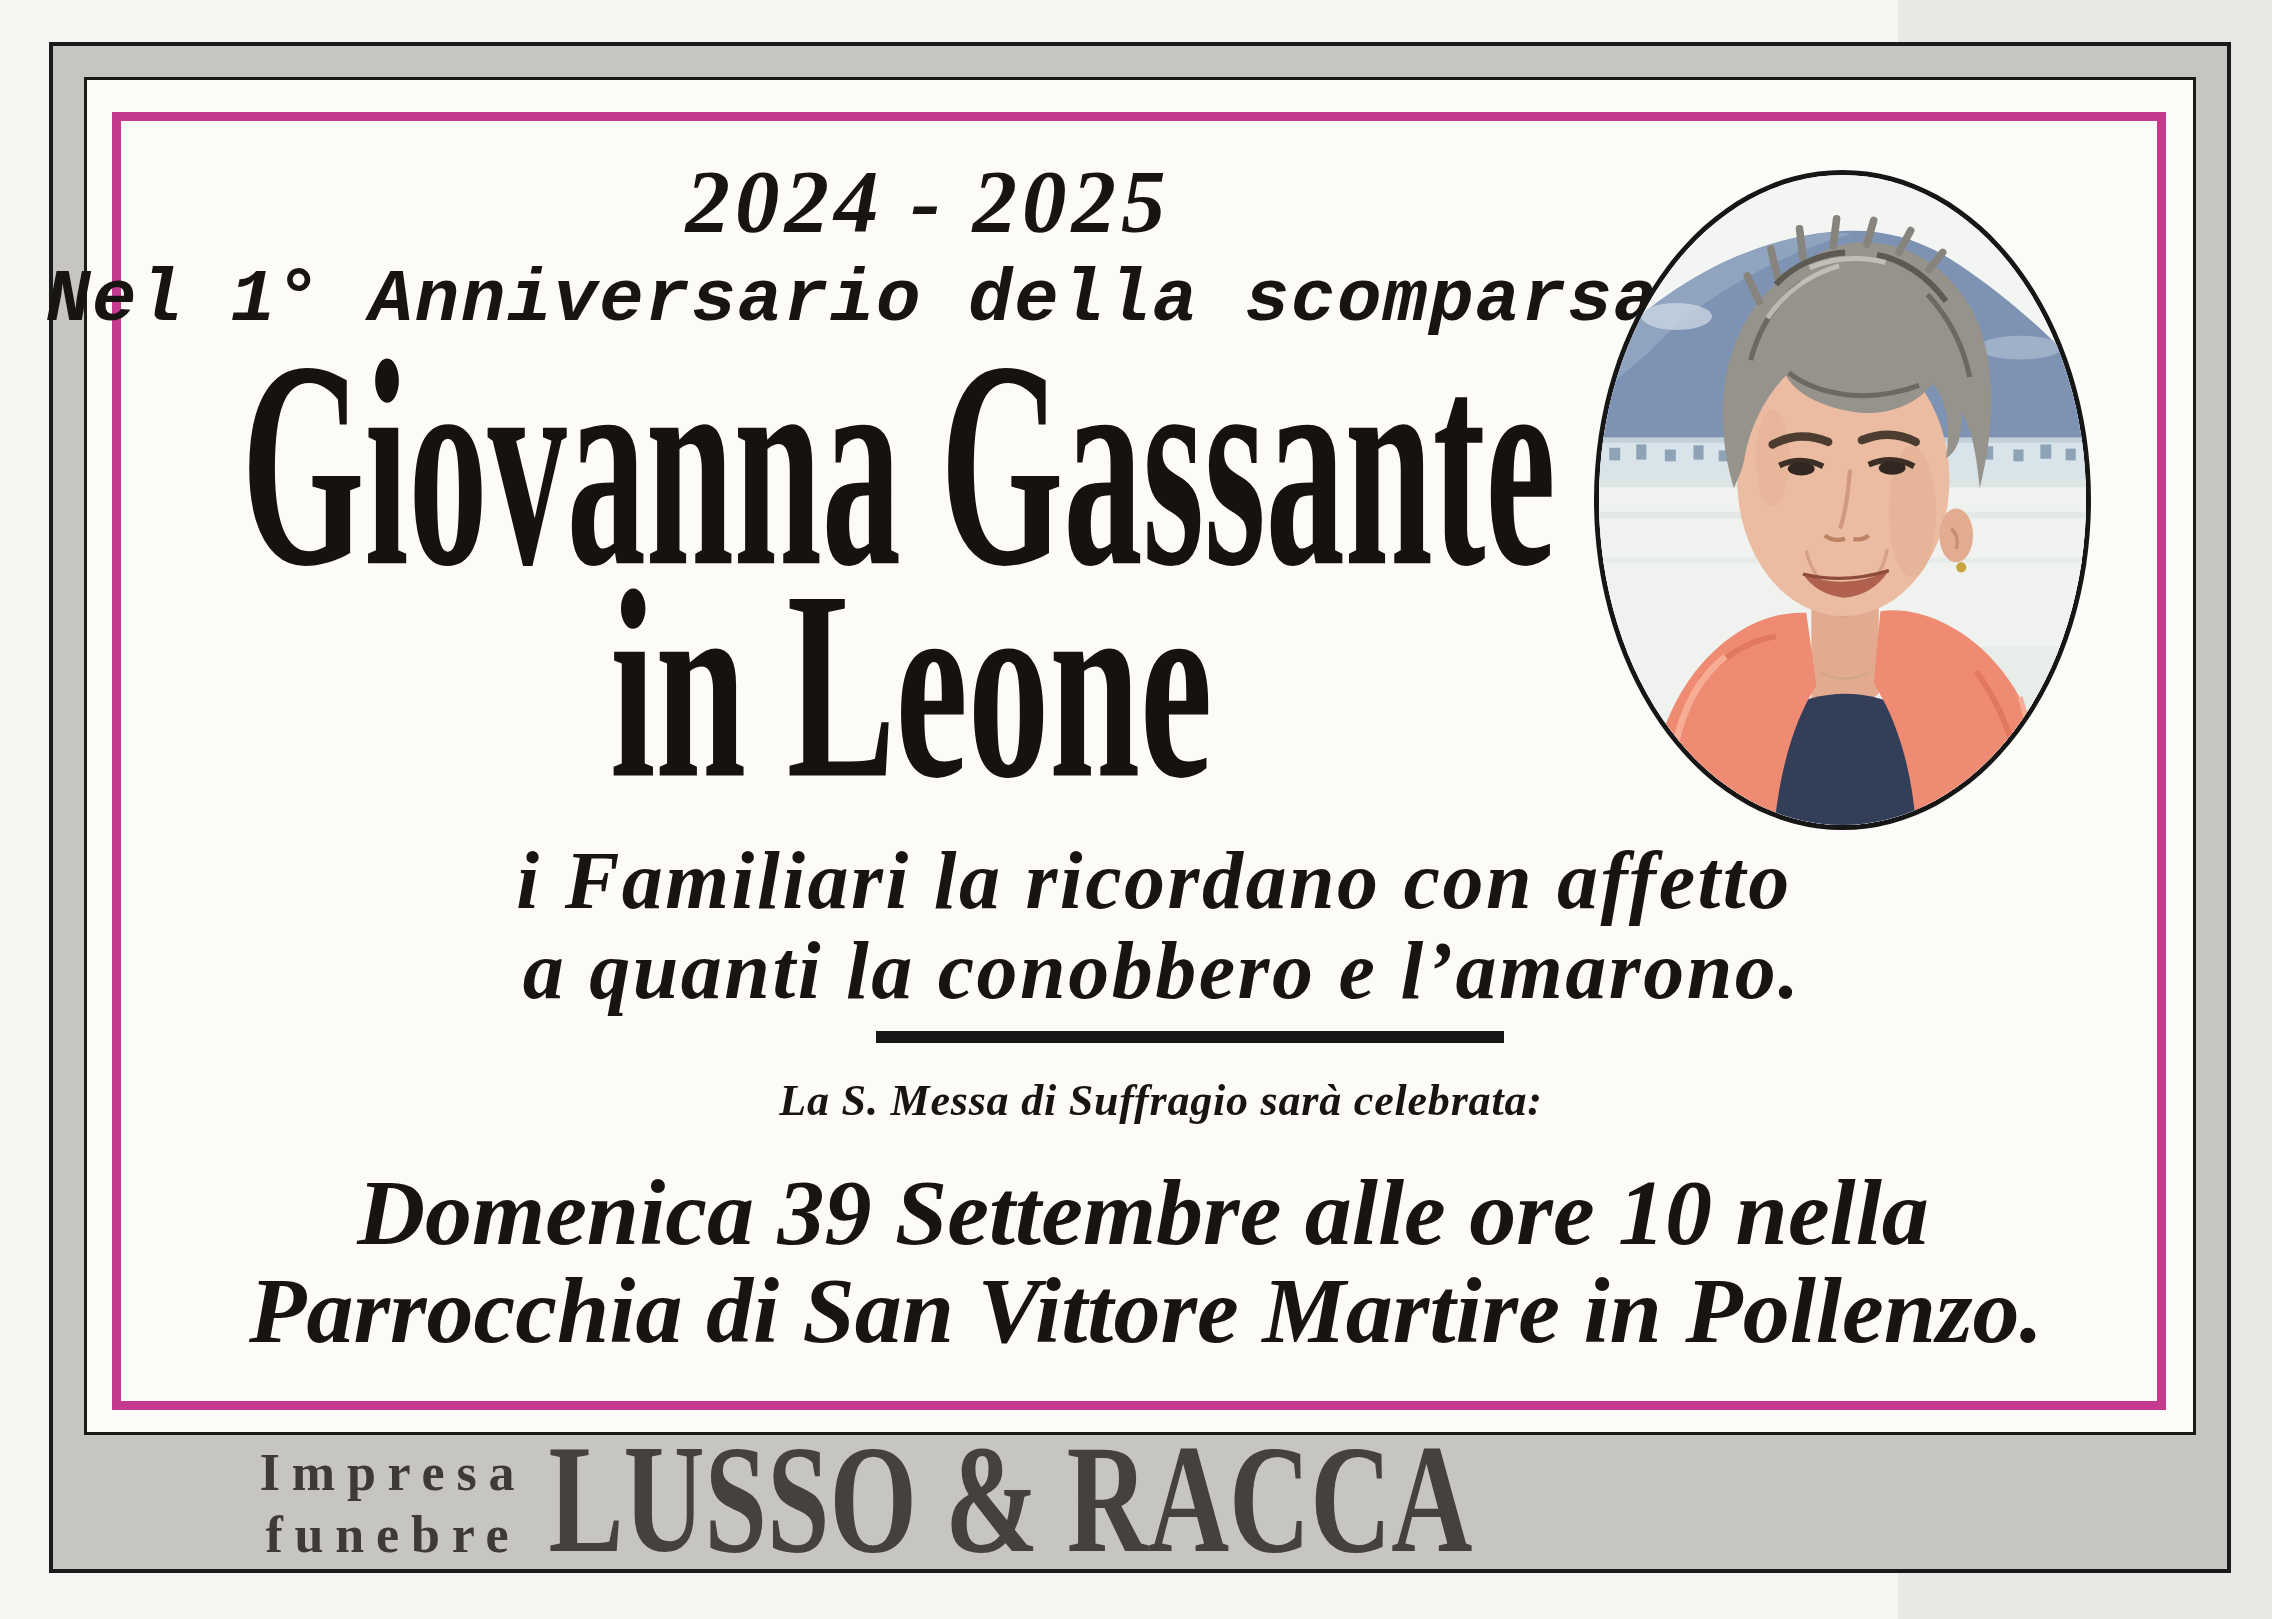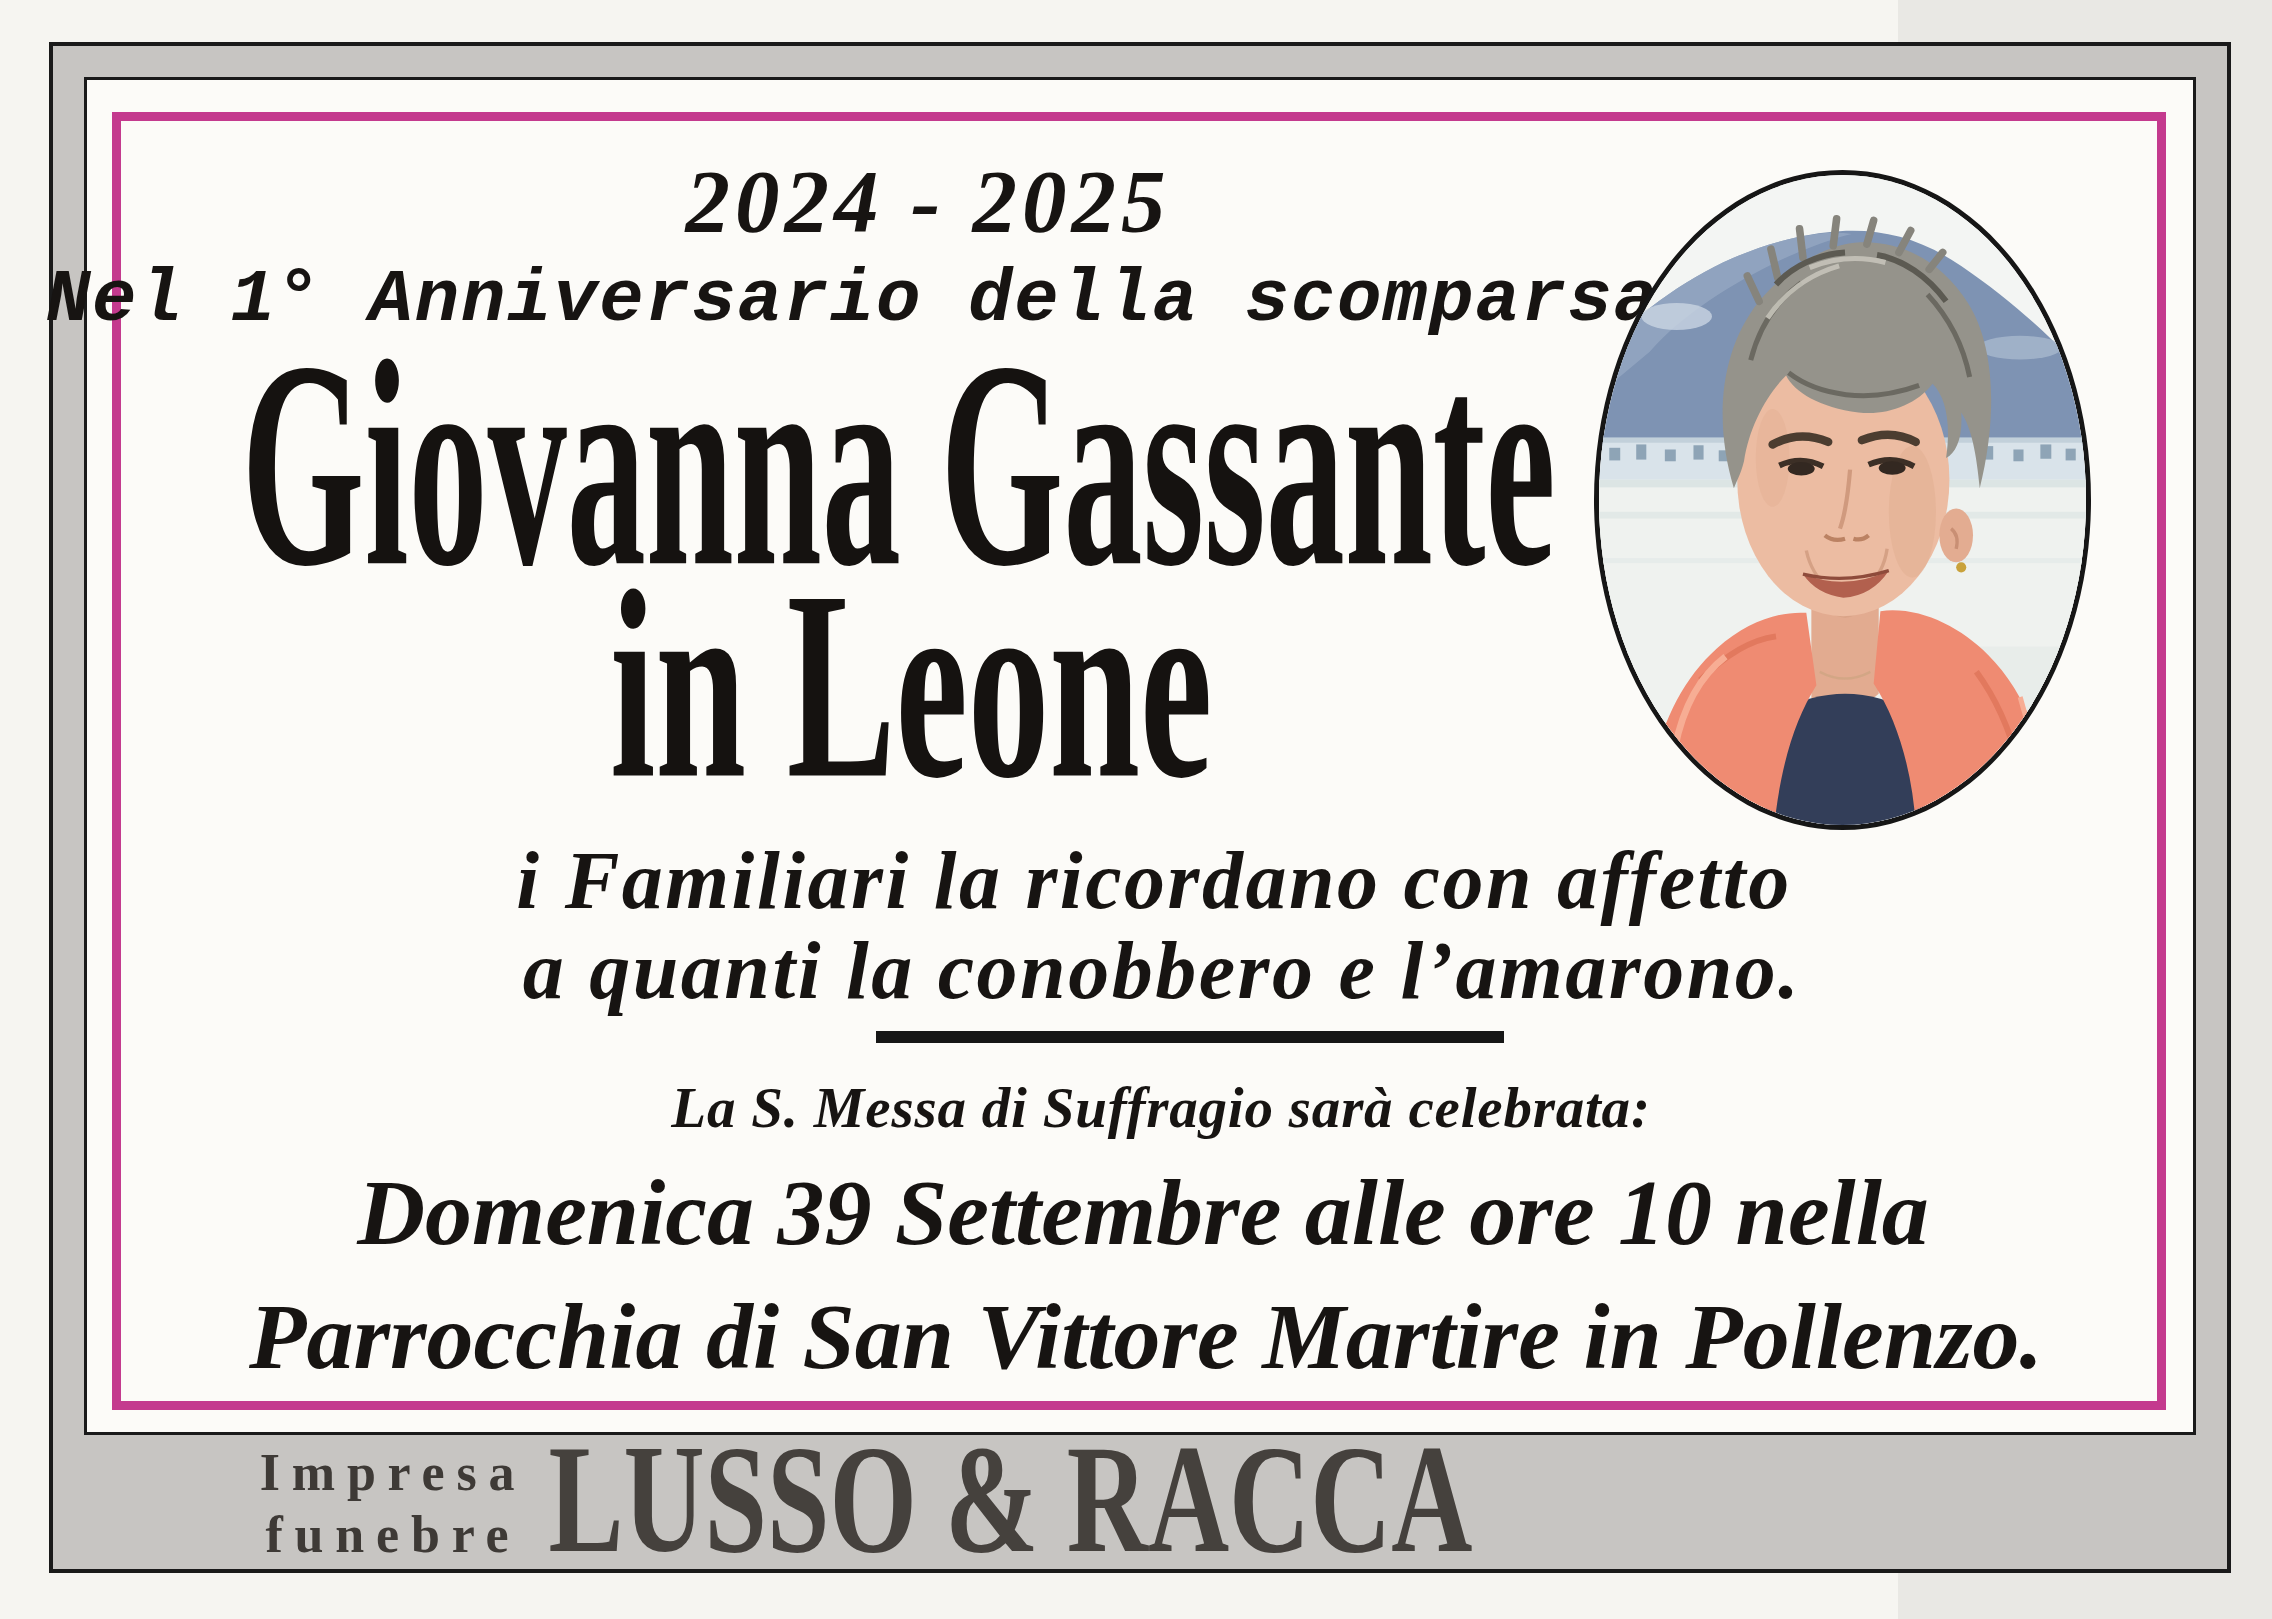--- a/index.html
+++ b/index.html
@@ -25,21 +25,21 @@
   }
   
   .line{
     position:absolute;white-space:nowrap;line-height:1;
     color:#171412;transform:translateX(-50%);
   }
   .it{font-style:italic;font-weight:700;}
   .years{font-size:89px;letter-spacing:5px;}
   .anniv{font-size:74px;letter-spacing:1.7px;font-family:Liberation Mono, monospace;}
   .rem{font-size:82px;letter-spacing:2.5px;}
-  .intro{font-size:57px;letter-spacing:0.8px;}
+  .intro{font-size:44px;letter-spacing:0.8px;}
   .mass{font-size:94px;letter-spacing:0;}
   .divider{background:#161616;}
   
   .name-svg{overflow:visible;}
   .name-text{
     font-family:"Liberation Serif",serif;font-weight:700;fill:#151210;
   }
   
   .footer-line{
     position:absolute;white-space:nowrap;line-height:1;font-weight:700;
@@ -167,21 +167,21 @@
     </svg>
   </div>
 
   <div class="line it rem" style="left:1162px;top:930px">a quanti la conobbero e l’amarono.</div>
   <div class="line it rem" style="left:1154px;top:840px">i Familiari la ricordano con affetto</div>
 
   <div class="abs divider" style="left:876px;top:1031px;width:628px;height:11.8px"></div>
 
   <div class="line it intro" style="left:1161px;top:1079px">La S. Messa di Suffragio sarà celebrata:</div>
   <div class="line it mass" style="left:1143px;top:1165px">Domenica 39 Settembre alle ore 10 nella</div>
-  <div class="line it mass" style="left:1146px;top:1289px">Parrocchia di San Vittore Martire in Pollenzo.</div>
+  <div class="line it mass" style="left:1146px;top:1263px">Parrocchia di San Vittore Martire in Pollenzo.</div>
 
   <div class="footer-line company-prefix" style="left:349px;top:1447px">Impresa</div>
   <div class="footer-line company-prefix" style="left:349px;top:1509px">funebre</div>
 
   <svg class="abs name-svg" style="left:505px;top:1428px" width="1053" height="147" viewBox="0 0 1250 175">
     <text class="company-text" x="600" y="147" text-anchor="middle" font-size="185" textLength="1100" lengthAdjust="spacingAndGlyphs">LUSSO &amp; RACCA</text>
   </svg>
 
 
 </div>

